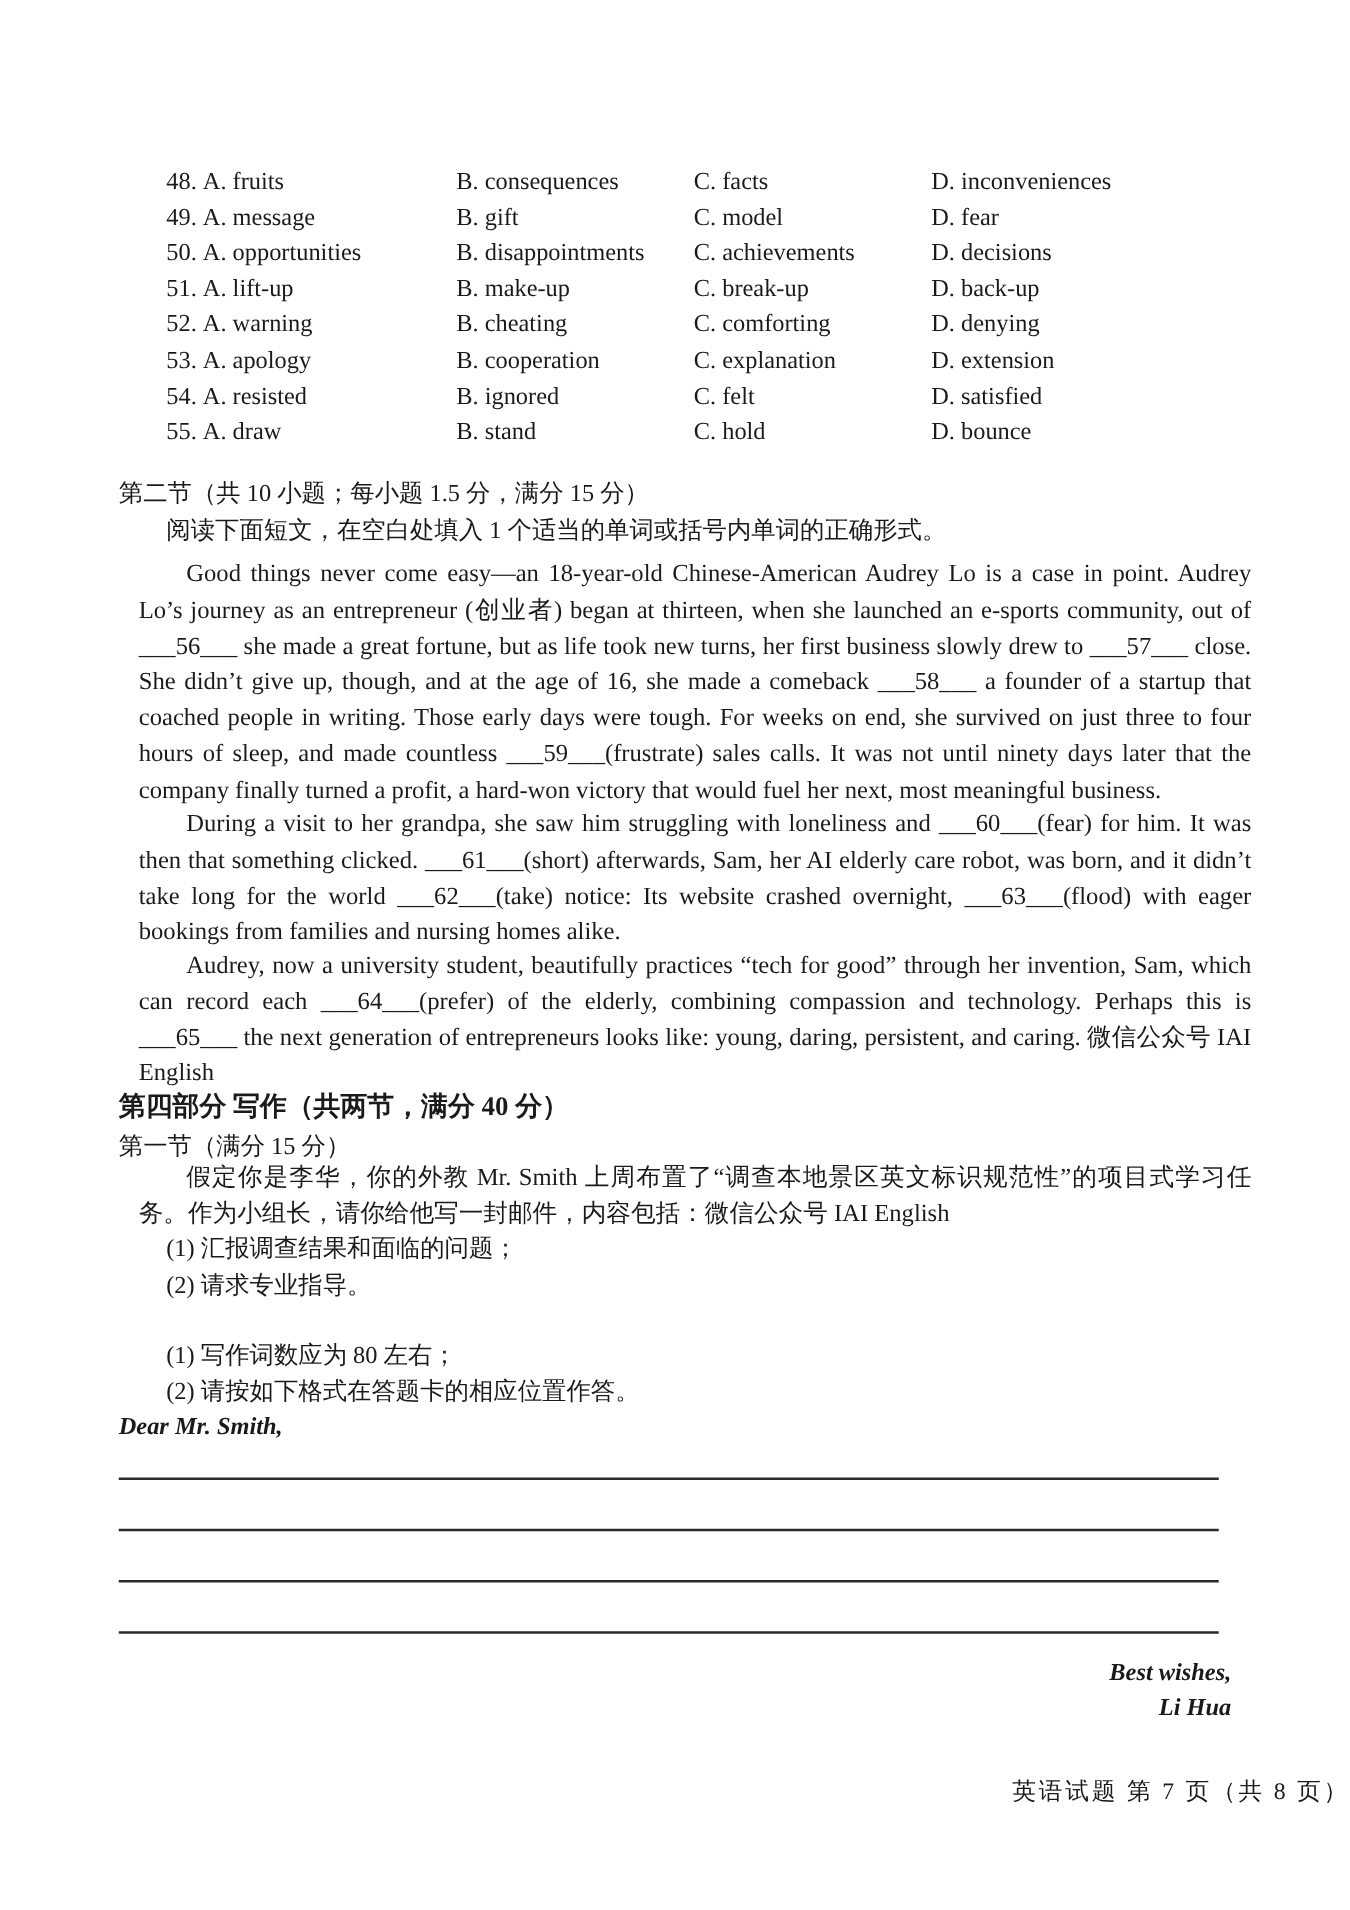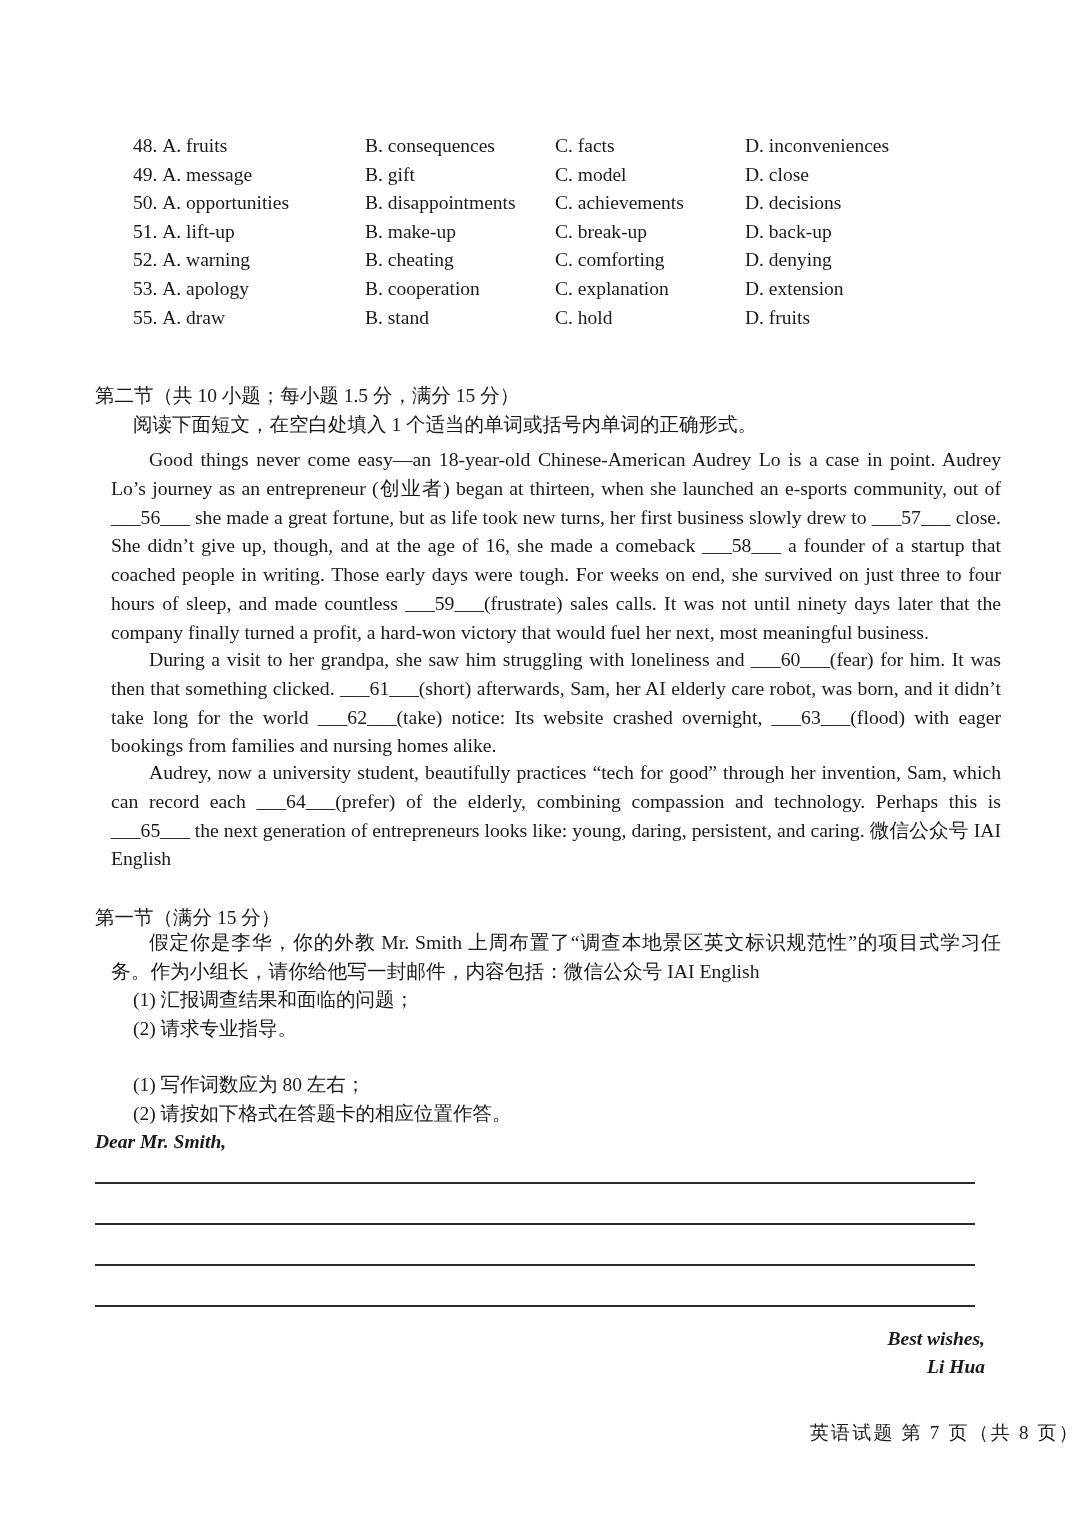--- a/index.html
+++ b/index.html
@@ -124,21 +124,21 @@
       <span class="mc-col mc-a"><span>48.</span>&nbsp;<span>A. fruits</span></span>
       <span class="mc-col mc-b">B. consequences</span>
       <span class="mc-col mc-c">C. facts</span>
       <span class="mc-col mc-d">D. inconveniences</span>
     </div>
 
     <div class="mc-row">
       <span class="mc-col mc-a"><span>49.</span>&nbsp;<span>A. message</span></span>
       <span class="mc-col mc-b">B. gift</span>
       <span class="mc-col mc-c">C. model</span>
-      <span class="mc-col mc-d">D. close</span>
+      <span class="mc-col mc-d">D. fear</span>
     </div>
 
     <div class="mc-row">
       <span class="mc-col mc-a"><span>50.</span>&nbsp;<span>A. opportunities</span></span>
       <span class="mc-col mc-b">B. disappointments</span>
       <span class="mc-col mc-c">C. achievements</span>
       <span class="mc-col mc-d">D. decisions</span>
     </div>
 
     <div class="mc-row">
@@ -155,40 +155,47 @@
       <span class="mc-col mc-d">D. denying</span>
     </div>
 
     <div class="mc-row">
       <span class="mc-col mc-a"><span>53.</span>&nbsp;<span>A. apology</span></span>
       <span class="mc-col mc-b">B. cooperation</span>
       <span class="mc-col mc-c">C. explanation</span>
       <span class="mc-col mc-d">D. extension</span>
     </div>
 
+    <div class="mc-row">
+      <span class="mc-col mc-a"><span>54.</span>&nbsp;<span>A. resisted</span></span>
+      <span class="mc-col mc-b">B. ignored</span>
+      <span class="mc-col mc-c">C. felt</span>
+      <span class="mc-col mc-d">D. satisfied</span>
+    </div>
 
     <div class="mc-row">
       <span class="mc-col mc-a"><span>55.</span>&nbsp;<span>A. draw</span></span>
       <span class="mc-col mc-b">B. stand</span>
       <span class="mc-col mc-c">C. hold</span>
-      <span class="mc-col mc-d">D. fruits</span>
+      <span class="mc-col mc-d">D. bounce</span>
     </div>
 
   </div>
 
   <div class="sec-line" style="left:95px; top:381px;">第二节（共 10 小题；每小题 1.5 分，满分 15 分）</div>
 
   <div class="sec-line" style="left:133px; top:410px;">阅读下面短文，在空白处填入 1 个适当的单词或括号内单词的正确形式。</div>
 
   <div class="para indent" style="left:95px; top:445px; width:890px;">Good things never come easy—an 18-year-old Chinese-American Audrey Lo is a case in point. Audrey Lo’s journey as an entrepreneur (创业者) began at thirteen, when she launched an e-sports community, out of ___56___ she made a great fortune, but as life took new turns, her first business slowly drew to ___57___ close. She didn’t give up, though, and at the age of 16, she made a comeback ___58___ a founder of a startup that coached people in writing. Those early days were tough. For weeks on end, she survived on just three to four hours of sleep, and made countless ___59___(frustrate) sales calls. It was not until ninety days later that the company finally turned a profit, a hard-won victory that would fuel her next, most meaningful business.</div>
 
   <div class="para indent" style="left:95px; top:645px; width:890px;">During a visit to her grandpa, she saw him struggling with loneliness and ___60___(fear) for him. It was then that something clicked. ___61___(short) afterwards, Sam, her AI elderly care robot, was born, and it didn’t take long for the world ___62___(take) notice: Its website crashed overnight, ___63___(flood) with eager bookings from families and nursing homes alike.</div>
 
   <div class="para indent" style="left:95px; top:758px; width:890px;">Audrey, now a university student, beautifully practices “tech for good” through her invention, Sam, which can record each ___64___(prefer) of the elderly, combining compassion and technology. Perhaps this is ___65___ the next generation of entrepreneurs looks like: young, daring, persistent, and caring.  微信公众号 IAI English</div>
 
+  <div class="head-big" style="left:95px; top:870px;">第四部分 写作（共两节，满分 40 分）</div>
 
   <div class="sec-line" style="left:95px; top:903px;">第一节（满分 15 分）</div>
 
   <div class="para indent" style="left:95px; top:928px; width:890px;">假定你是李华，你的外教 Mr. Smith 上周布置了“调查本地景区英文标识规范性”的项目式学习任务。作为小组长，请你给他写一封邮件，内容包括：微信公众号 IAI English</div>
 
   <div class="sub-item" style="left:133px; top:985px;">(1) 汇报调查结果和面临的问题；</div>
 
   <div class="sub-item" style="left:133px; top:1014px;">(2) 请求专业指导。</div>
 
 

